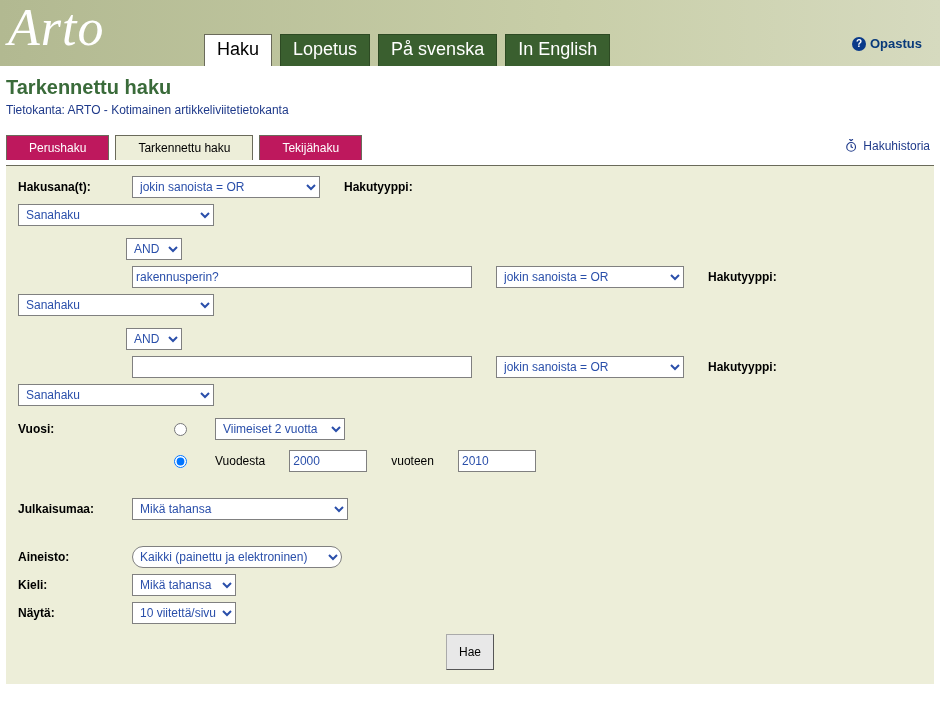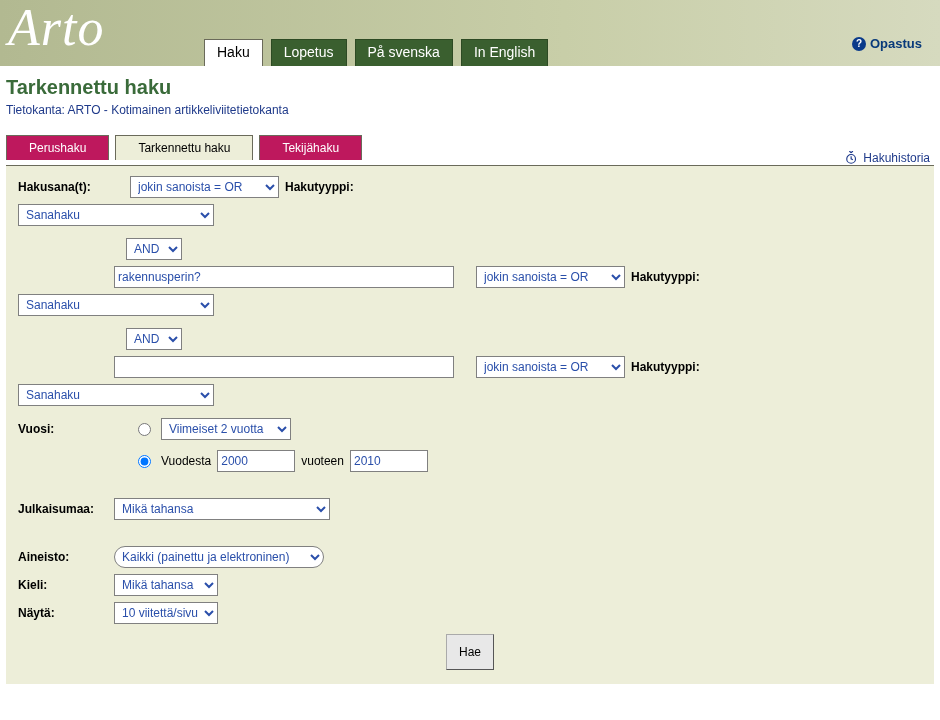--- a/index.html
+++ b/index.html
@@ -42,21 +42,21 @@
   }
   .main-tabs {
     position: absolute;
     left: 204px; bottom: 0;
     display: flex; gap: 8px;
   }
   .main-tab {
     background: #3a5f2f;
     color: #fff;
     padding: 4px 12px 6px;
-    font-size: 14px;
+    font-size: 18px;
     cursor: pointer;
     border: 1px solid #2d4a23;
     border-bottom: none;
     margin-top: 48px;
   }
   .main-tab.active {
     background: #ffffff;
     color: #000;
     border: 1px solid #6a6a5a;
     border-bottom: none;
@@ -86,49 +86,49 @@
     border-bottom: none;
     cursor: pointer;
   }
   .st-tab.active {
     background: #EDEED9;
     color: #000;
   }
   .history-link {
     position: absolute; right: 4px; top: 4px;
     display: flex; align-items: flex-start; gap: 4px;
-    color: #1f3a8a; font-size: 12px; cursor: pointer; margin-top: 12px;
+    color: #1f3a8a; font-size: 12px; cursor: pointer;
   }
   .history-link svg { width: 14px; height: 14px; }
 
   
   .panel {
     margin: 0 6px 6px;
     border-top: 1px solid #6a6a5a;
     background: #EDEED9;
     padding: 10px 12px 14px;
   }
   .panel input[type="text"], .panel select {
     font-family: Arial, sans-serif;
     font-size: 12px;
     color: #2a4faa;
     background: #fff;
     border: 1px solid #808080;
     padding: 2px 3px;
     height: 22px;
   }
-  .row { display: flex; align-items: center; gap: 6px; margin-bottom: 6px; flex-wrap: wrap; }
+  .row { display: flex; align-items: center; gap: 24px; margin-bottom: 6px; flex-wrap: wrap; }
   .lbl { font-weight: bold; color: #000; width: 90px; }
   .hakutyyppi-lbl { font-weight: bold; }
   .term-input { width: 340px; margin-left: 0; }
   .row1 .term-input { margin-left: 0; }
   .block-indent { margin-left: 108px; }
   .query-block { margin-bottom: 12px; }
   .bool-sel { width: 56px; }
-  .match-sel { width: 149px; margin-left: 16px; }
+  .match-sel { width: 188px; }
   .type-sel { width: 196px; }
   .year-sel { width: 130px; }
   .country-sel { width: 216px; }
   .mat-sel { width: 210px; border-radius: 11px; }
   .lang-sel { width: 104px; }
   .perpage-sel { width: 104px; }
   .year-input { width: 78px; }
   .section-gap { height: 20px; }
   .submit-row { display: flex; justify-content: center; margin-top: 10px; }
   .submit-btn {

